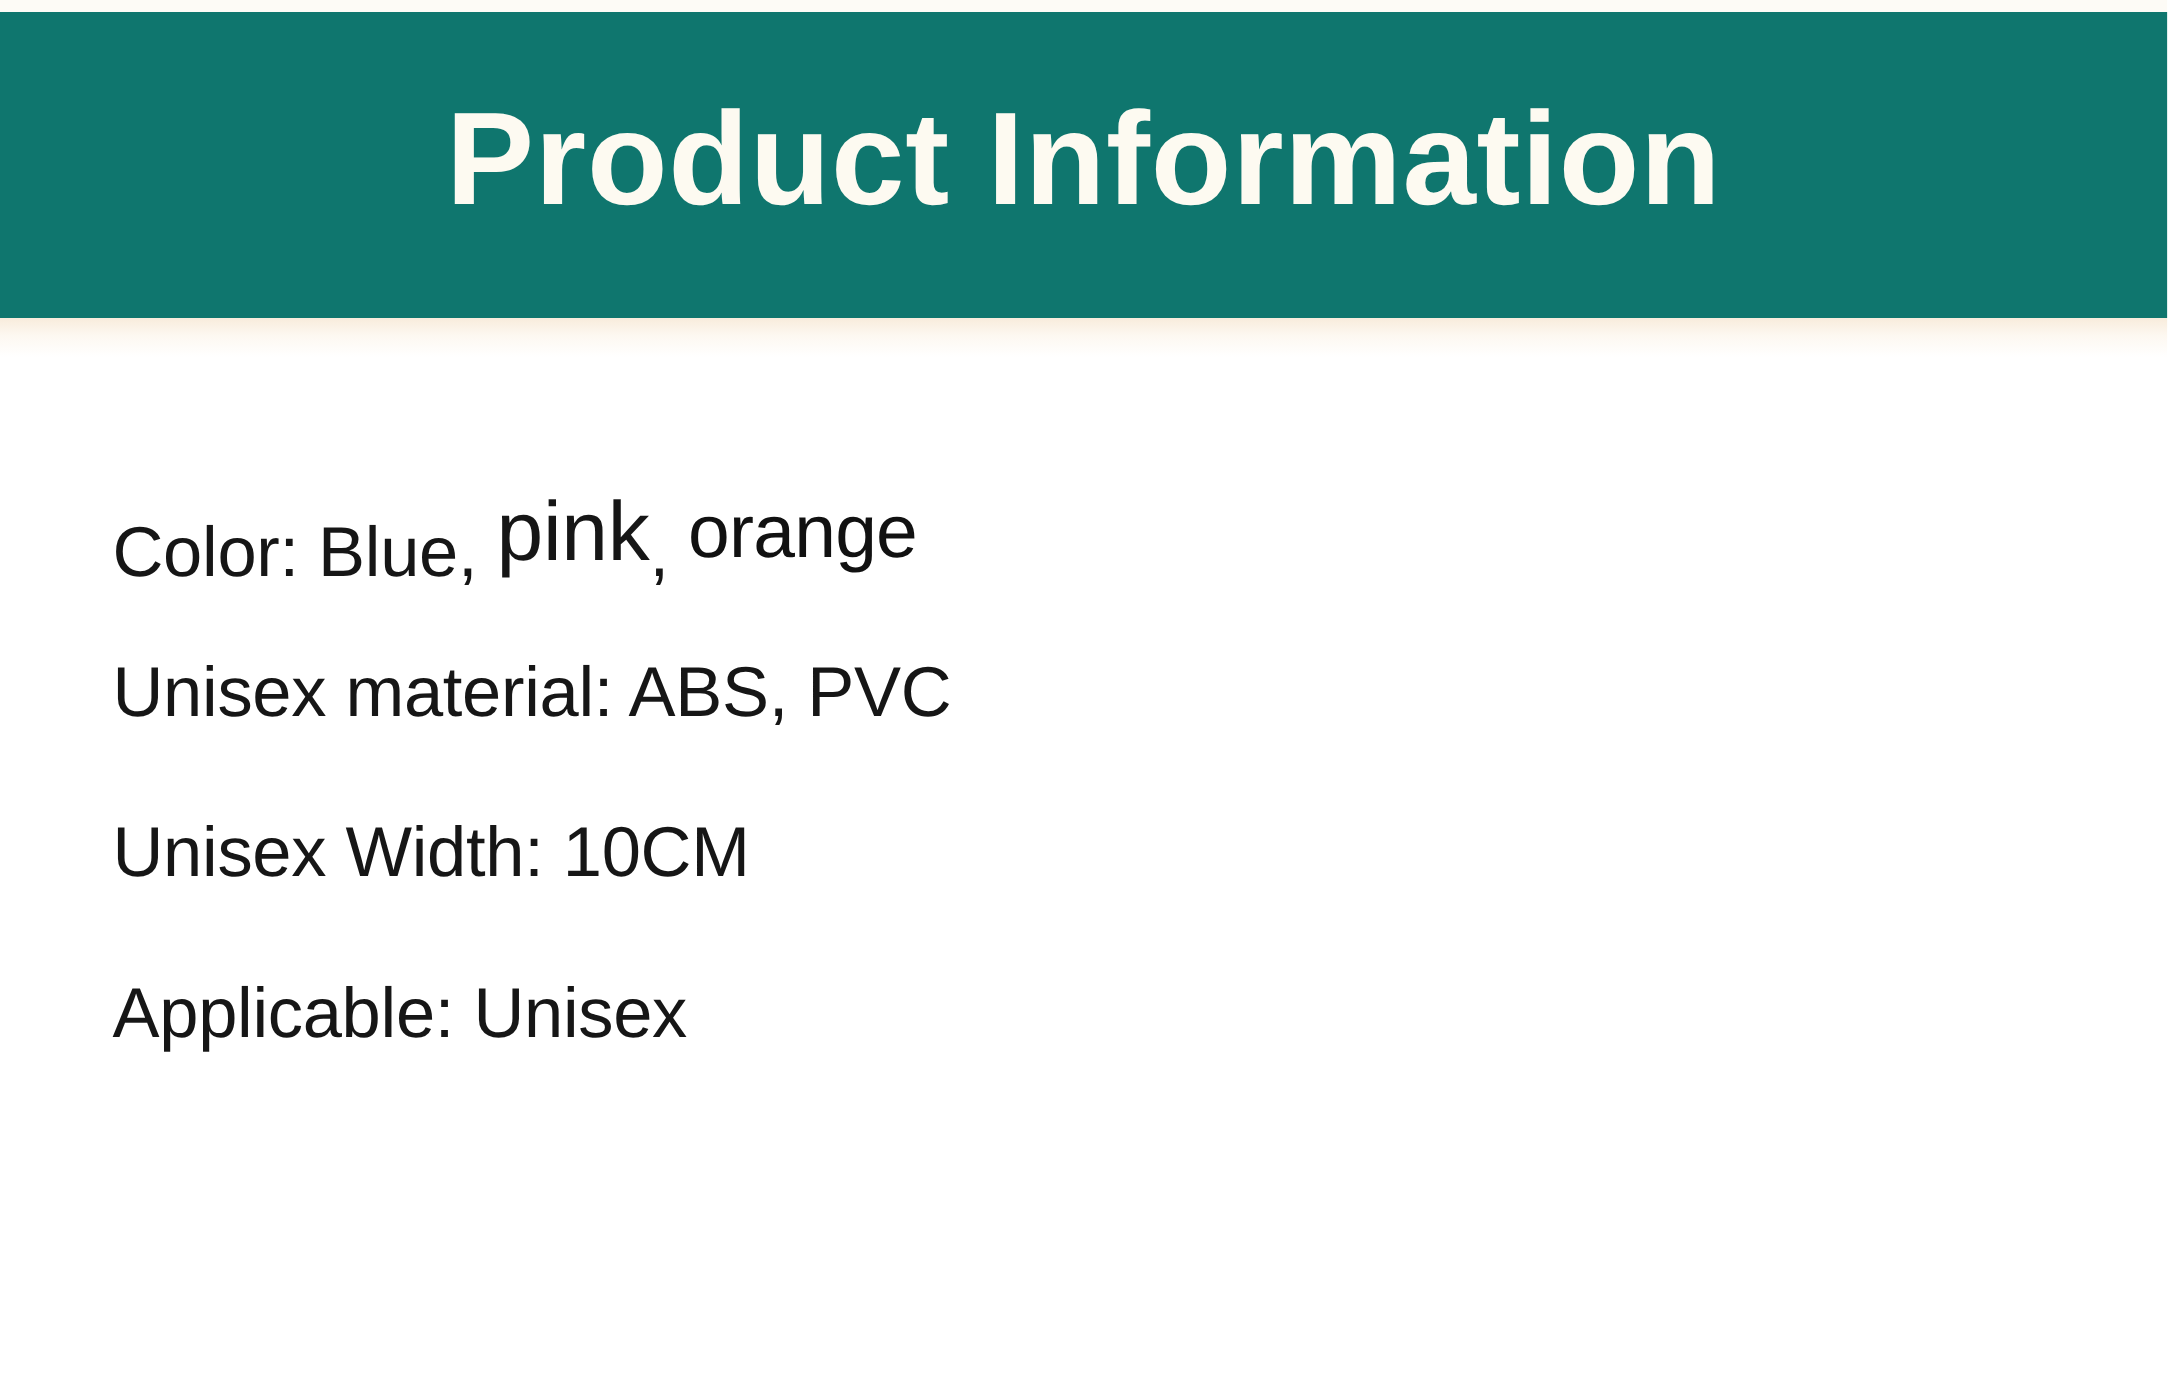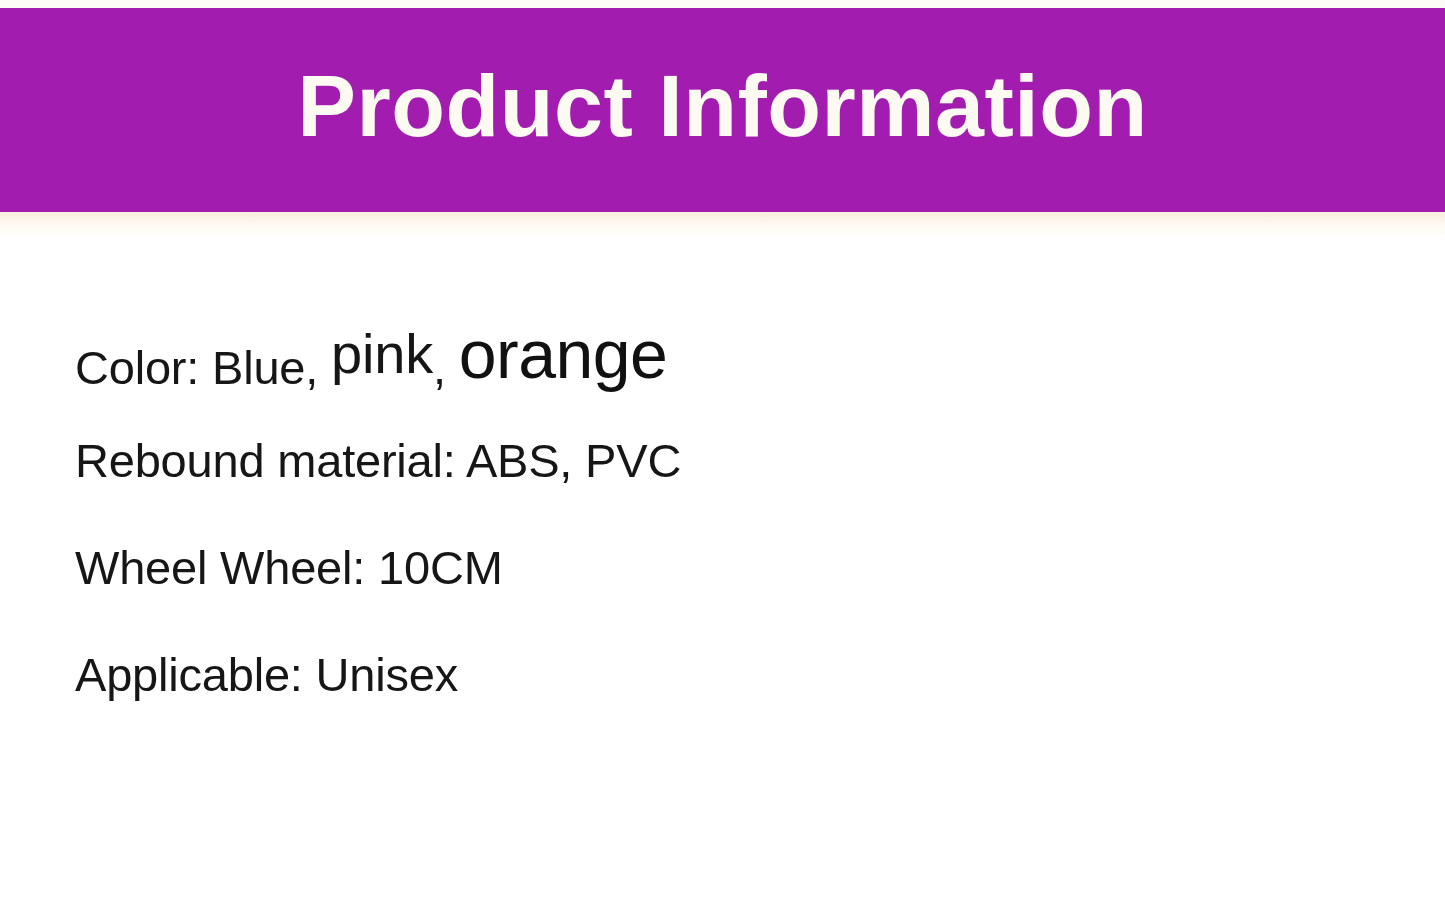--- a/index.html
+++ b/index.html
@@ -27,21 +27,21 @@
     background: #fdfbf6;
   }
 
   
   .banner {
     position: absolute;
     left: 0;
     top: 8px;
     width: 1445px;
     height: 204px;
-    background: #a21caf;
+    background: #0f766e;
     display: flex;
     align-items: center;
     justify-content: center;
   }
 
   .banner-title {
     font-family: "Liberation Sans", sans-serif;
     font-weight: bold;
     font-size: 88px;
     line-height: 1;
@@ -93,21 +93,21 @@
 
   .run-small {
     font-family: "Liberation Sans Narrow", "Liberation Sans", sans-serif;
     font-size: 56px;
     letter-spacing: -0.2px;
     color: #161616;
   }
 
   .run-large {
     font-family: "Liberation Sans", "DejaVu Sans", sans-serif;
-    font-size: 68px;
+    font-size: 50px;
     letter-spacing: -0.5px;
     color: #111111;
   }
 
   .sp { white-space: pre; }
 </style>
 </head>
 <body>
 
 <div id="page">
@@ -126,25 +126,25 @@
     <div class="spec-line">
       <span class="run-base">Color: Blue,</span>
         <span class="sp run-base">&nbsp;</span>
         <span class="run-small">pink</span>
         <span class="run-base">,</span>
         <span class="sp run-base">&nbsp;</span>
         <span class="run-large">orange</span>
     </div>
 
     <div class="spec-line">
-      <span>Rebound material: ABS, PVC</span>
+      <span>Unisex material: ABS, PVC</span>
     </div>
 
     <div class="spec-line">
-      <span>Wheel Wheel: 10CM</span>
+      <span>Unisex Width: 10CM</span>
     </div>
 
     <div class="spec-line">
       <span>Applicable: Unisex</span>
     </div>
 
   </div>
 
 </div>
 

